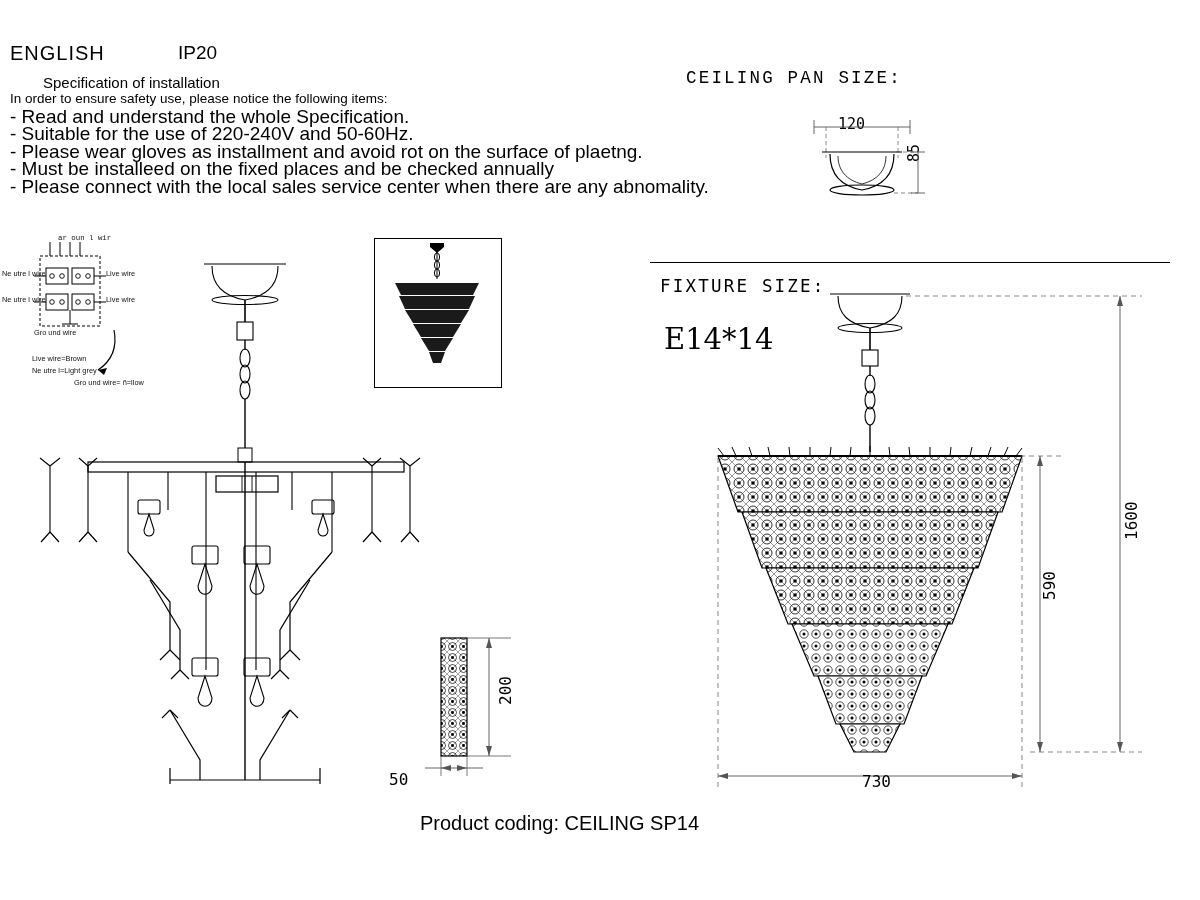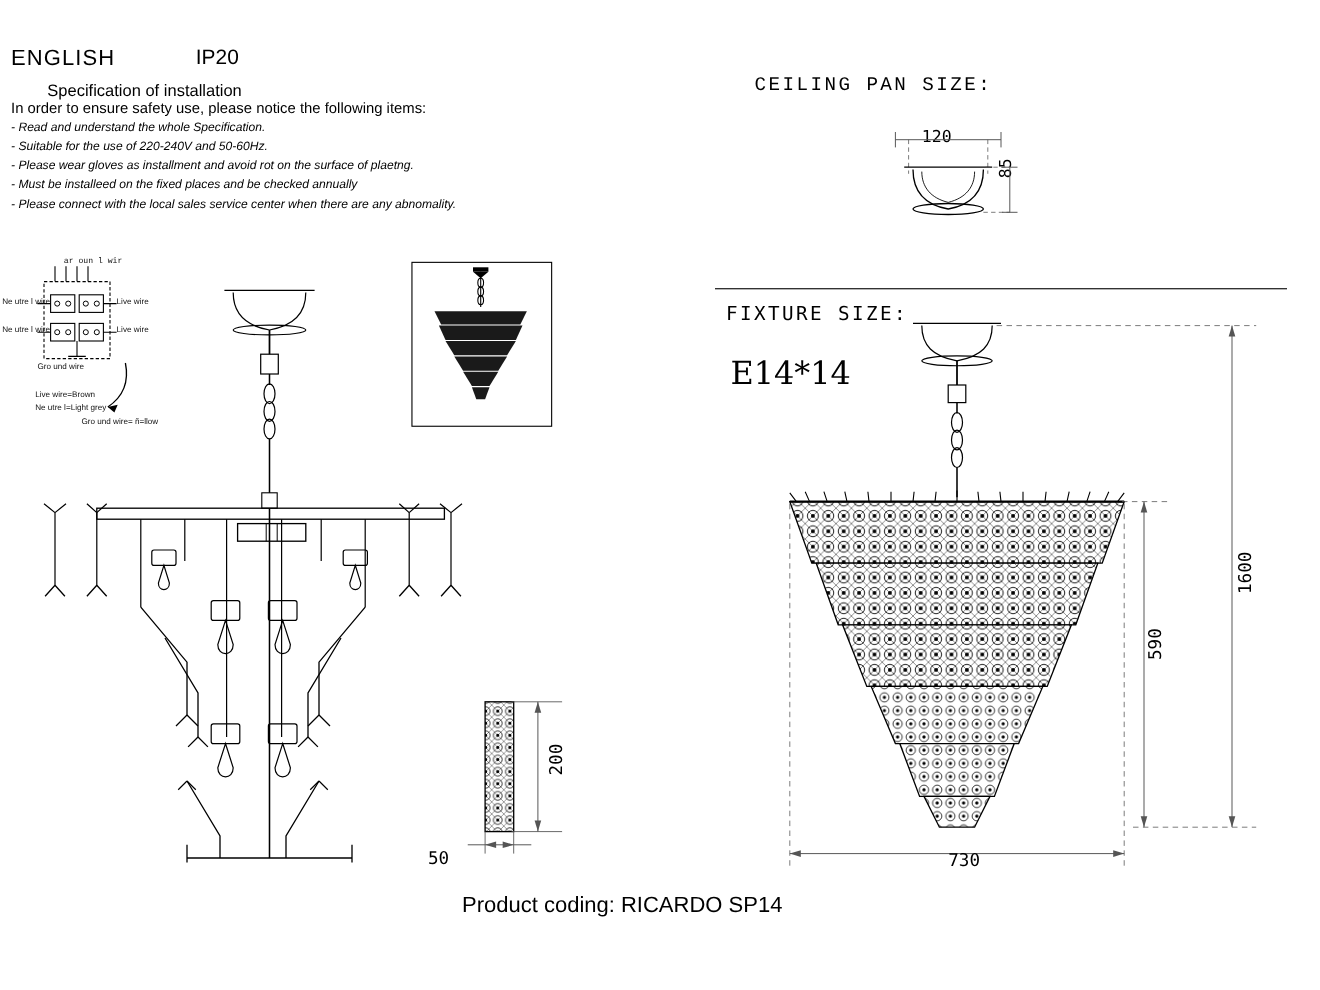--- a/index.html
+++ b/index.html
@@ -31,23 +31,22 @@
     left: 10px; top: 74px;
     font-size: 15px;
     margin-left: 33px;
   }
   #spec-intro {
     left: 10px; top: 91px;
     font-size: 13.5px;
   }
   #spec-list {
     left: 10px; top: 108px;
-    font-size: 11px;
+    font-size: 19px;
     line-height: 17.4px;
-    font-style: italic;
   }
   #spec-list div { white-space: nowrap; }
 
   
   #wiring {
     left: 18px; top: 238px;
     width: 150px; height: 180px;
     font-size: 7.5px;
     color: #111;
   }
@@ -432,13 +431,13 @@
     <polygon points="16,138 26,135 26,141" fill="#555"></polygon>
     <polygon points="42,138 32,135 32,141" fill="#555"></polygon>
     <line x1="16" y1="126" x2="16" y2="146" stroke="#555" stroke-width="0.8"></line>
     <line x1="42" y1="126" x2="42" y2="146" stroke="#555" stroke-width="0.8"></line>
   </svg>
 </div>
 
 <div class="abs dim-text" id="dim-200">200</div>
 <div class="abs dim-text" id="dim-50">50</div>
 
-<div class="abs" id="product-coding">Product coding: RICARDO SP14</div>
+<div class="abs" id="product-coding">Product coding: CEILING SP14</div>
 
 </body></html>

